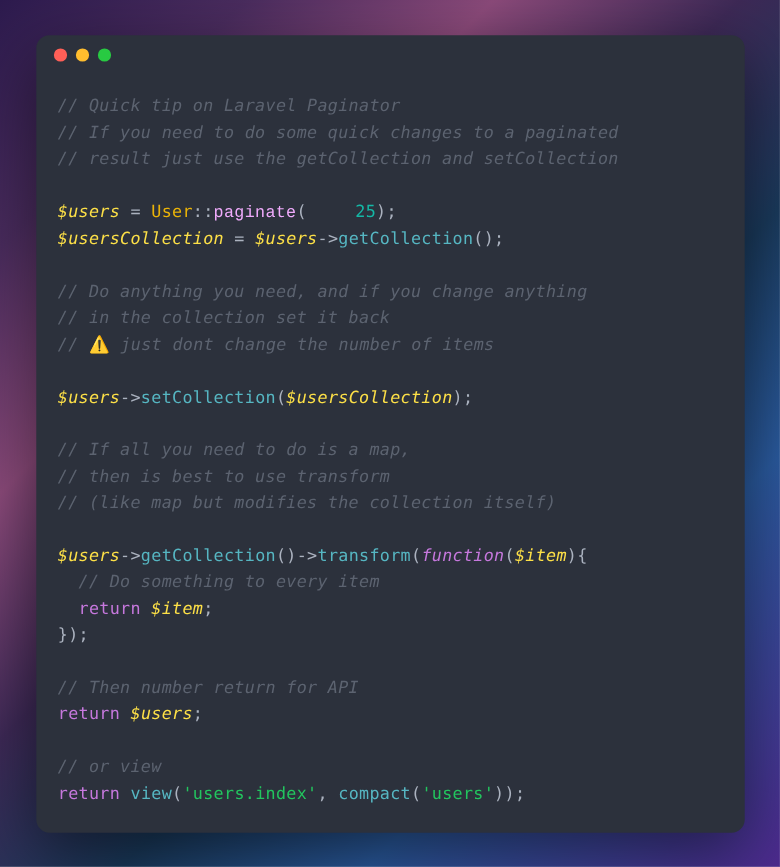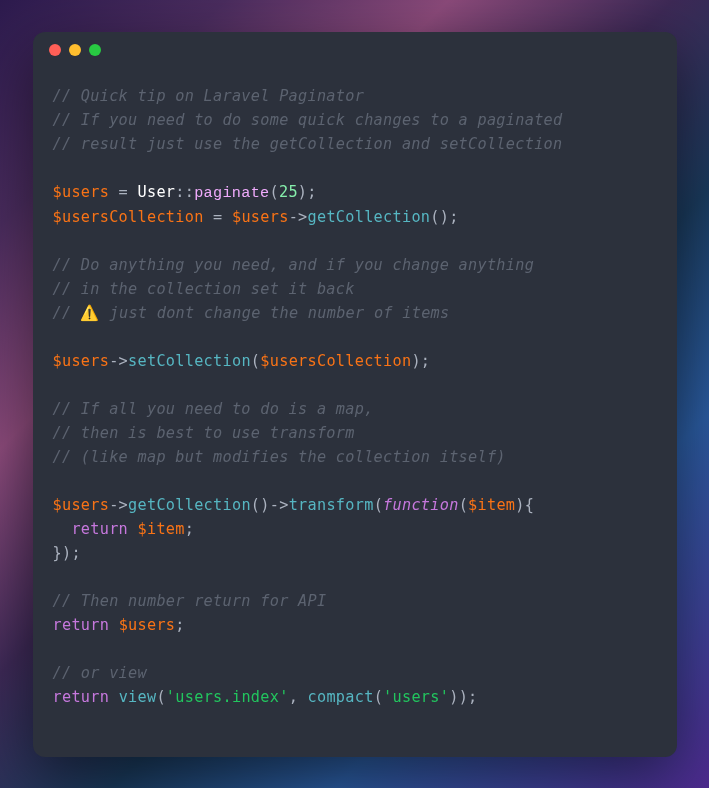--- a/index.html
+++ b/index.html
@@ -51,24 +51,24 @@
       line-height: 24px;
       letter-spacing: 0.3px;
     }
     
     .code-line {
       white-space: pre;
       color: #abb2bf;
     }
     
     .c-comment { color: #5c6370; font-style: italic; }
-    .c-variable { color: #f97316; }
-    .c-class { color: #ffffff; }
+    .c-variable { color: #fde047; font-style: italic; }
+    .c-class { color: #eab308; }
     .c-method { color: #f0abfc; font-family: Liberation Mono, monospace; }
-    .c-number { color: #86efac; }
+    .c-number { color: #14b8a6; margin-left: 44px; }
     .c-punct { color: #abb2bf; }
     .c-return { color: #c678dd; }
     .c-function { color: #c678dd; font-style: italic; }
     .c-string { color: #22c55e; }
     .c-call { color: #56b6c2; }
     .c-emoji { font-style: normal; }
   </style>
 </head>
 <body>
 
@@ -90,20 +90,21 @@
       <div class="code-line"><span class="c-comment">// in the collection set it back</span></div>
       <div class="code-line"><span class="c-comment">// </span><span class="c-emoji">⚠️</span><span class="c-comment"> just dont change the number of items</span></div>
       <div class="code-line">&nbsp;</div>
       <div class="code-line"><span class="c-variable">$users</span><span class="c-punct">-&gt;</span><span class="c-call">setCollection</span><span class="c-punct">(</span><span class="c-variable">$usersCollection</span><span class="c-punct">);</span></div>
       <div class="code-line">&nbsp;</div>
       <div class="code-line"><span class="c-comment">// If all you need to do is a map,</span></div>
       <div class="code-line"><span class="c-comment">// then is best to use transform</span></div>
       <div class="code-line"><span class="c-comment">// (like map but modifies the collection itself)</span></div>
       <div class="code-line">&nbsp;</div>
       <div class="code-line"><span class="c-variable">$users</span><span class="c-punct">-&gt;</span><span class="c-call">getCollection</span><span class="c-punct">()-&gt;</span><span class="c-call">transform</span><span class="c-punct">(</span><span class="c-function">function</span><span class="c-punct">(</span><span class="c-variable">$item</span><span class="c-punct">){</span></div>
+      <div class="code-line"><span class="c-comment">  // Do something to every item</span></div>
       <div class="code-line"><span class="c-punct">  </span><span class="c-return">return</span><span class="c-punct"> </span><span class="c-variable">$item</span><span class="c-punct">;</span></div>
       <div class="code-line"><span class="c-punct">});</span></div>
       <div class="code-line">&nbsp;</div>
       <div class="code-line"><span class="c-comment">// Then number return for API</span></div>
       <div class="code-line"><span class="c-return">return</span><span class="c-punct"> </span><span class="c-variable">$users</span><span class="c-punct">;</span></div>
       <div class="code-line">&nbsp;</div>
       <div class="code-line"><span class="c-comment">// or view</span></div>
       <div class="code-line"><span class="c-return">return</span><span class="c-punct"> </span><span class="c-call">view</span><span class="c-punct">(</span><span class="c-string">'users.index'</span><span class="c-punct">, </span><span class="c-call">compact</span><span class="c-punct">(</span><span class="c-string">'users'</span><span class="c-punct">));</span></div>
     </div>
 </div>

